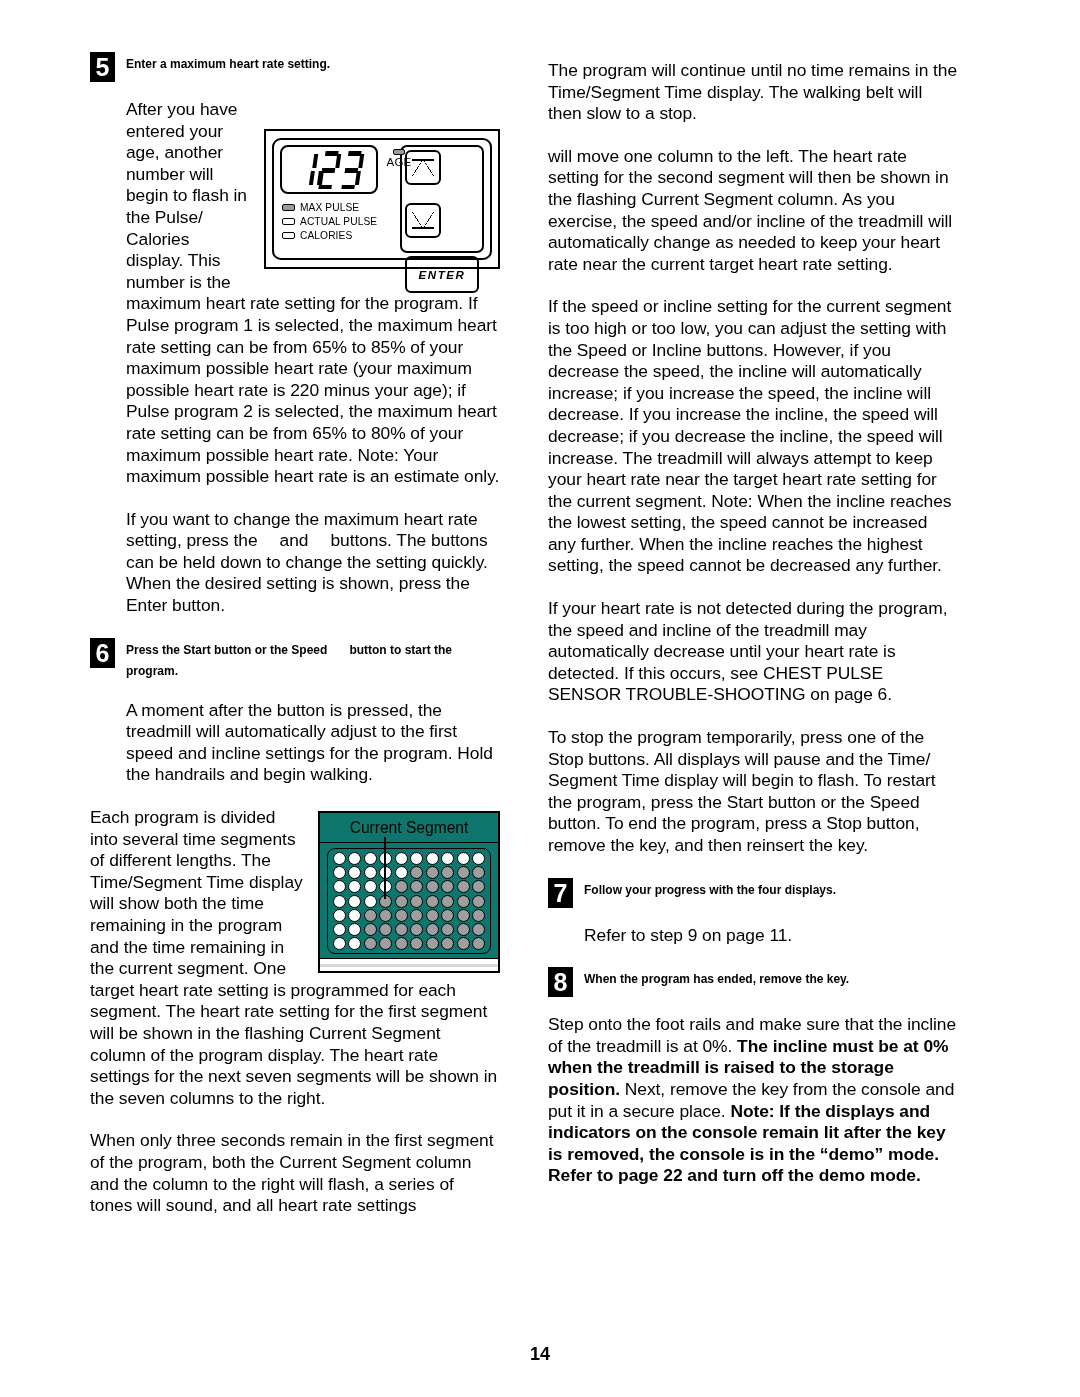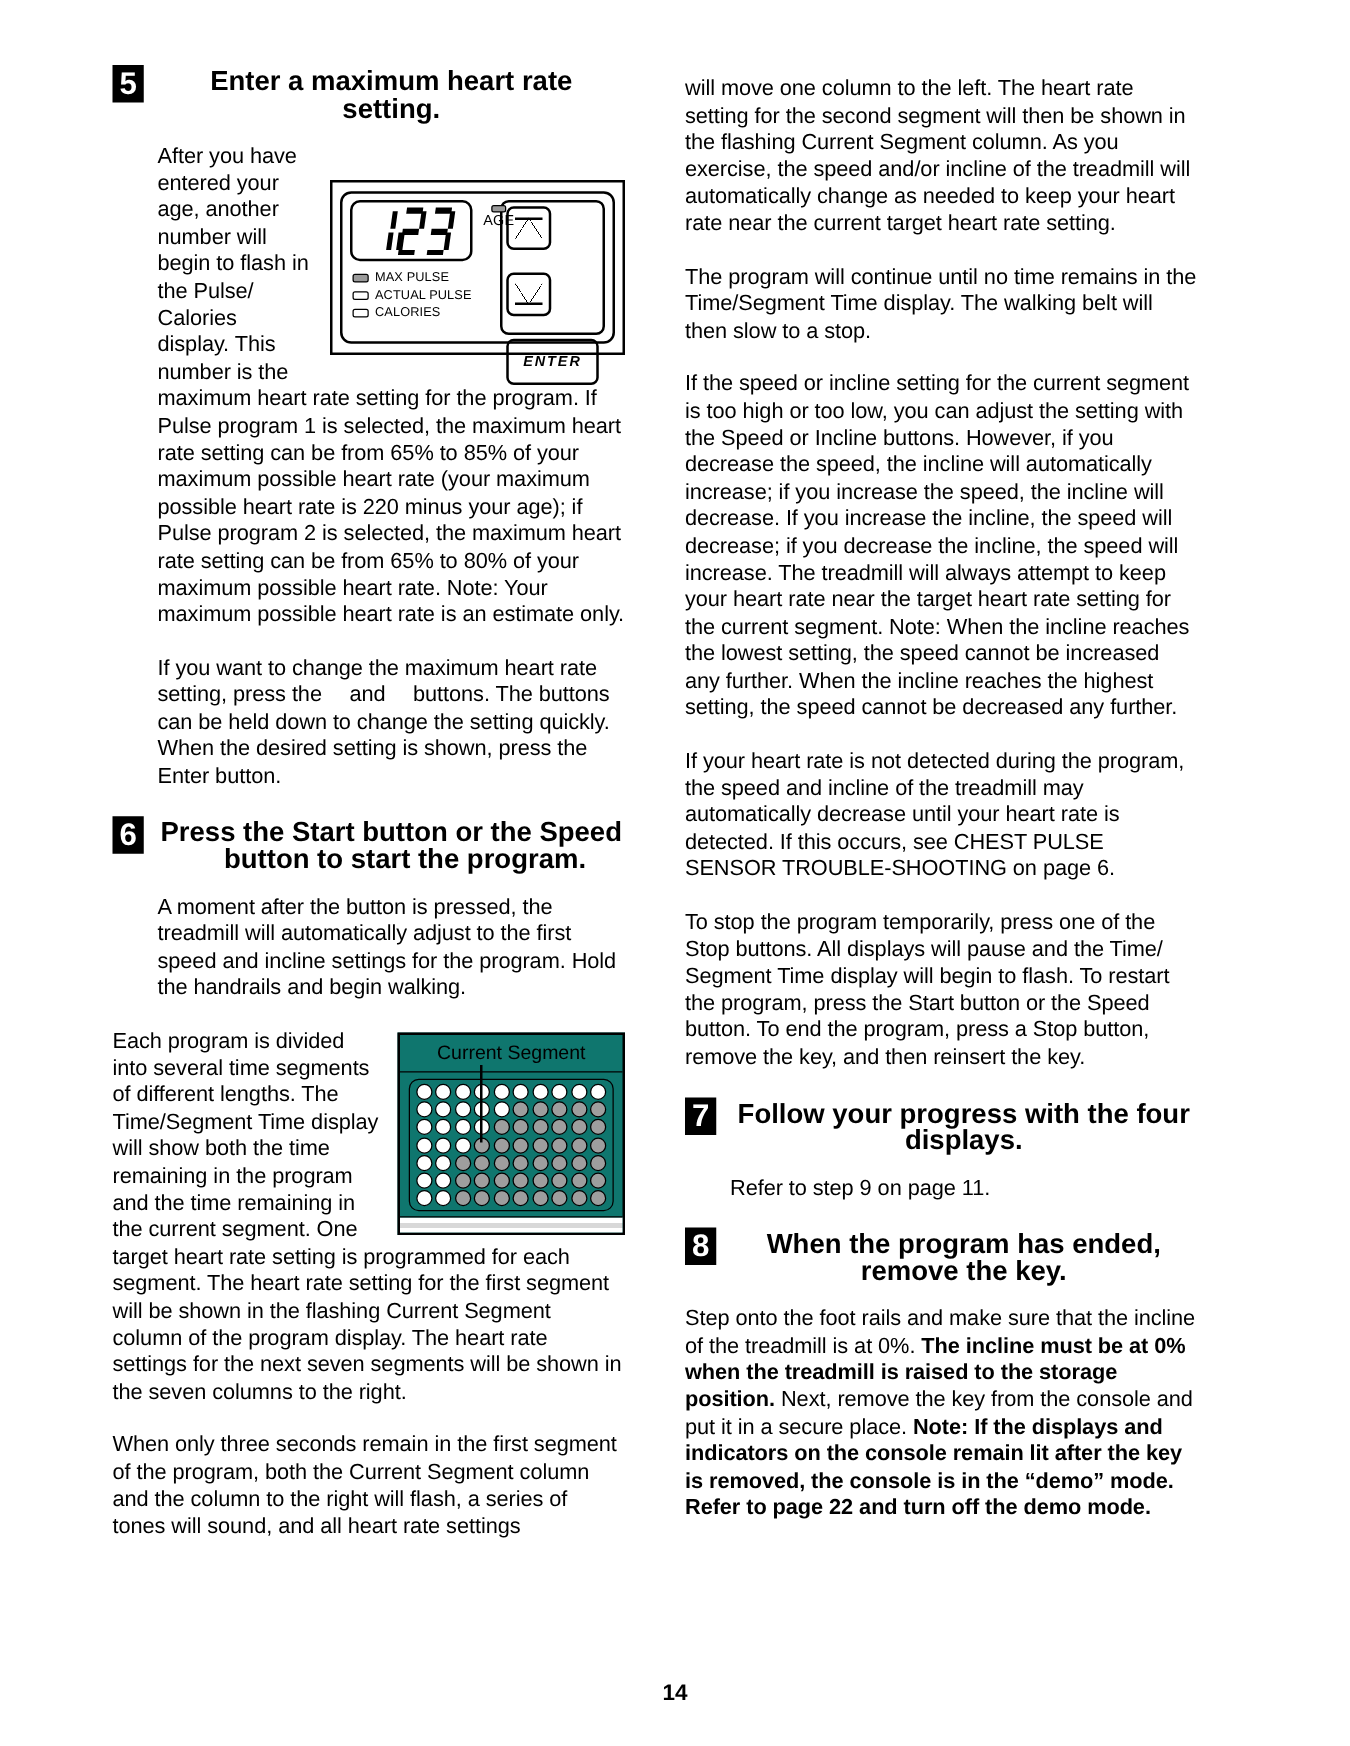--- a/index.html
+++ b/index.html
@@ -55,24 +55,23 @@
     font-size: 25px;
     line-height: 30px;
     width: 25px;
     height: 30px;
     text-align: center;
     margin-right: 11px;
     font-family: "Liberation Sans", sans-serif;
   }
   .step-title {
     font-weight: bold;
-    font-size: 22px;
+    font-size: 12px;
     line-height: 21.5px;
     padding-top: 2px;
-    text-align: center;
   }
 
   
   .indent { padding-left: 36px; }
 
   
   .console-wrap {
     float: right;
     margin: 6px 0 6px 14px;
   }
@@ -452,22 +451,22 @@
           <div class="fig-base"></div>
         </div>
       </div>
 
       <p>Each program is divided into several time segments of different lengths. The Time/Segment Time display will show both the time remaining in the program and the time remaining in the current segment. One target heart rate setting is programmed for each segment. The heart rate setting for the first segment will be shown in the flashing Current Segment column of the program display. The heart rate settings for the next seven segments will be shown in the seven columns to the right.</p>
       <div class="clear"></div>
       <p>When only three seconds remain in the first segment of the program, both the Current Segment column and the column to the right will flash, a series of tones will sound, and all heart rate settings</p>
     </div>
 
     <div class="col col-right">
+      <p>The program will continue until no time remains in the Time/Segment Time display. The walking belt will then slow to a stop.</p>
       <p>will move one column to the left. The heart rate setting for the second segment will then be shown in the flashing Current Segment column. As you exercise, the speed and/or incline of the treadmill will automatically change as needed to keep your heart rate near the current target heart rate setting.</p>
-      <p>The program will continue until no time remains in the Time/Segment Time display. The walking belt will then slow to a stop.</p>
       <p>If the speed or incline setting for the current segment is too high or too low, you can adjust the setting with the Speed or Incline buttons. However, if you decrease the speed, the incline will automatically increase; if you increase the speed, the incline will decrease. If you increase the incline, the speed will decrease; if you decrease the incline, the speed will increase. The treadmill will always attempt to keep your heart rate near the target heart rate setting for the current segment. Note: When the incline reaches the lowest setting, the speed cannot be increased any further. When the incline reaches the highest setting, the speed cannot be decreased any further.</p>
       <p>If your heart rate is not detected during the program, the speed and incline of the treadmill may automatically decrease until your heart rate is detected. If this occurs, see CHEST PULSE SENSOR TROUBLE-SHOOTING on page 6.</p>
       <p><span>To stop the program temporarily, press one of the Stop buttons. All displays will pause and the Time/ Segment Time display will begin to flash. To restart the program, press the Start button or the Speed</span><span class="gap"></span><span>button. To end the program, press a Stop button, remove the key, and then reinsert the key.</span></p>
 
       <div class="step">
         <div class="step-num">7</div>
         <div class="step-title">Follow your progress with the four displays.</div>
       </div>
       <p class="indent">Refer to step 9 on page 11.</p>
 

